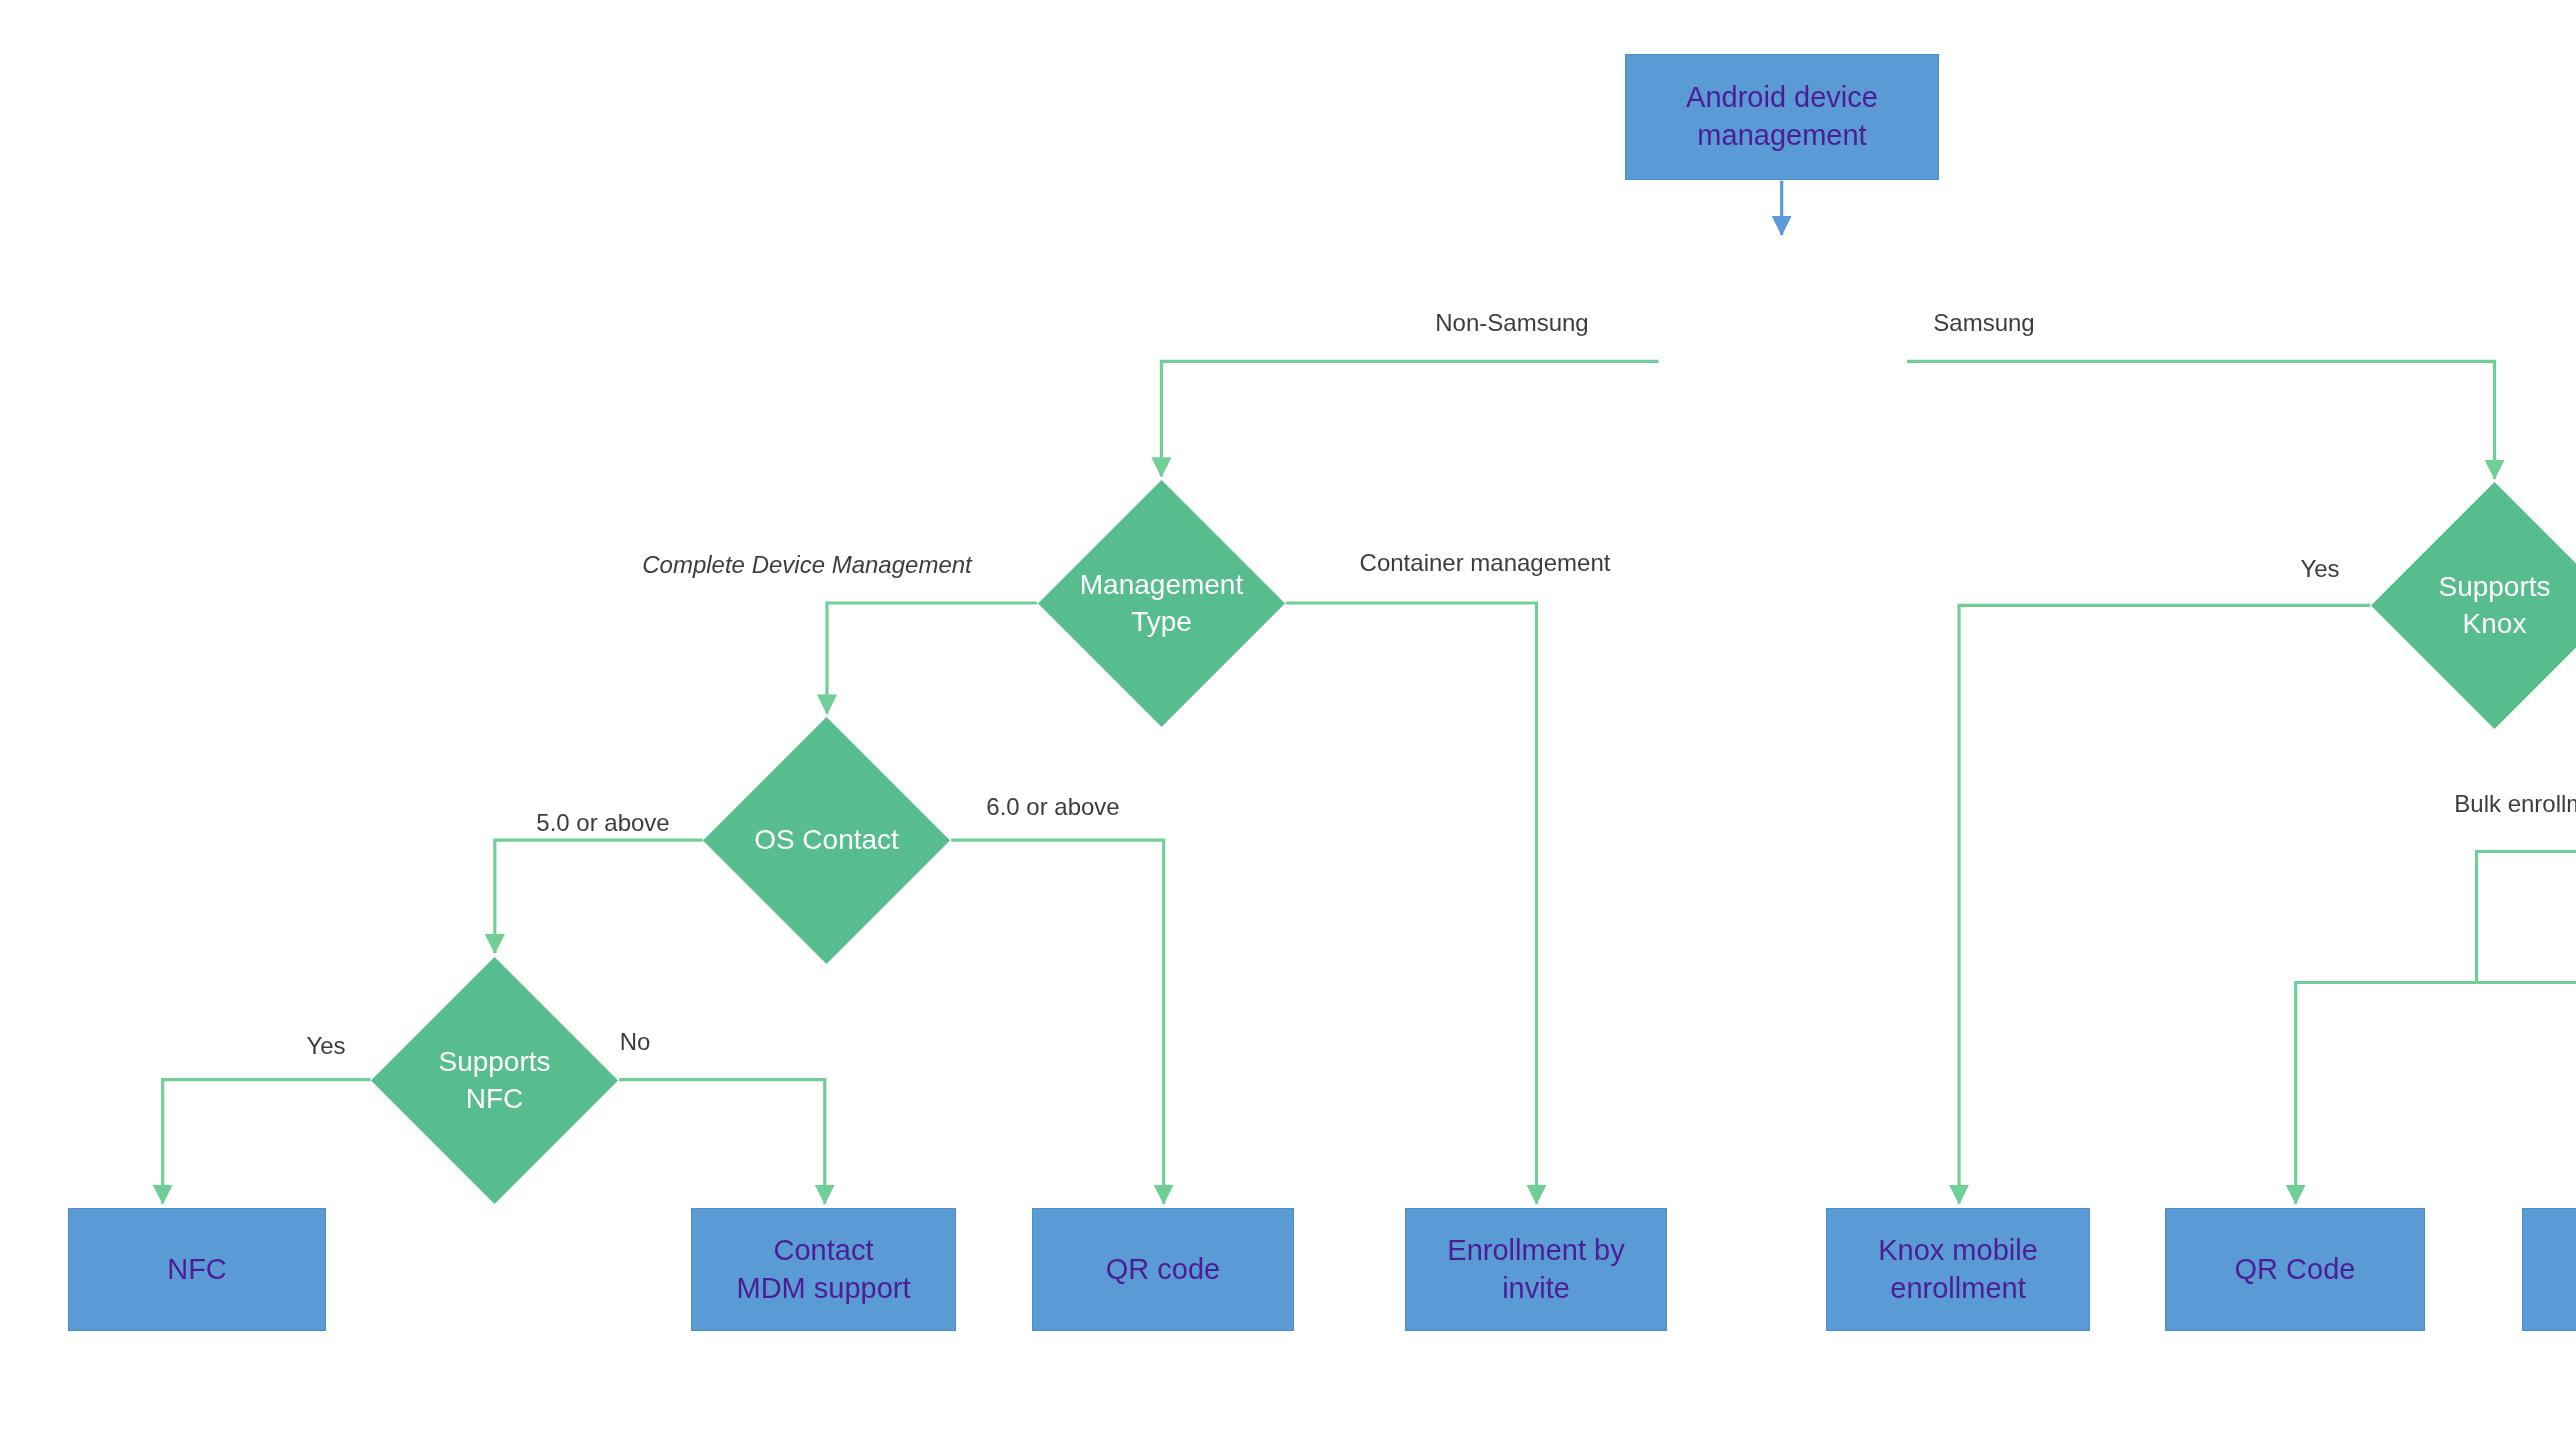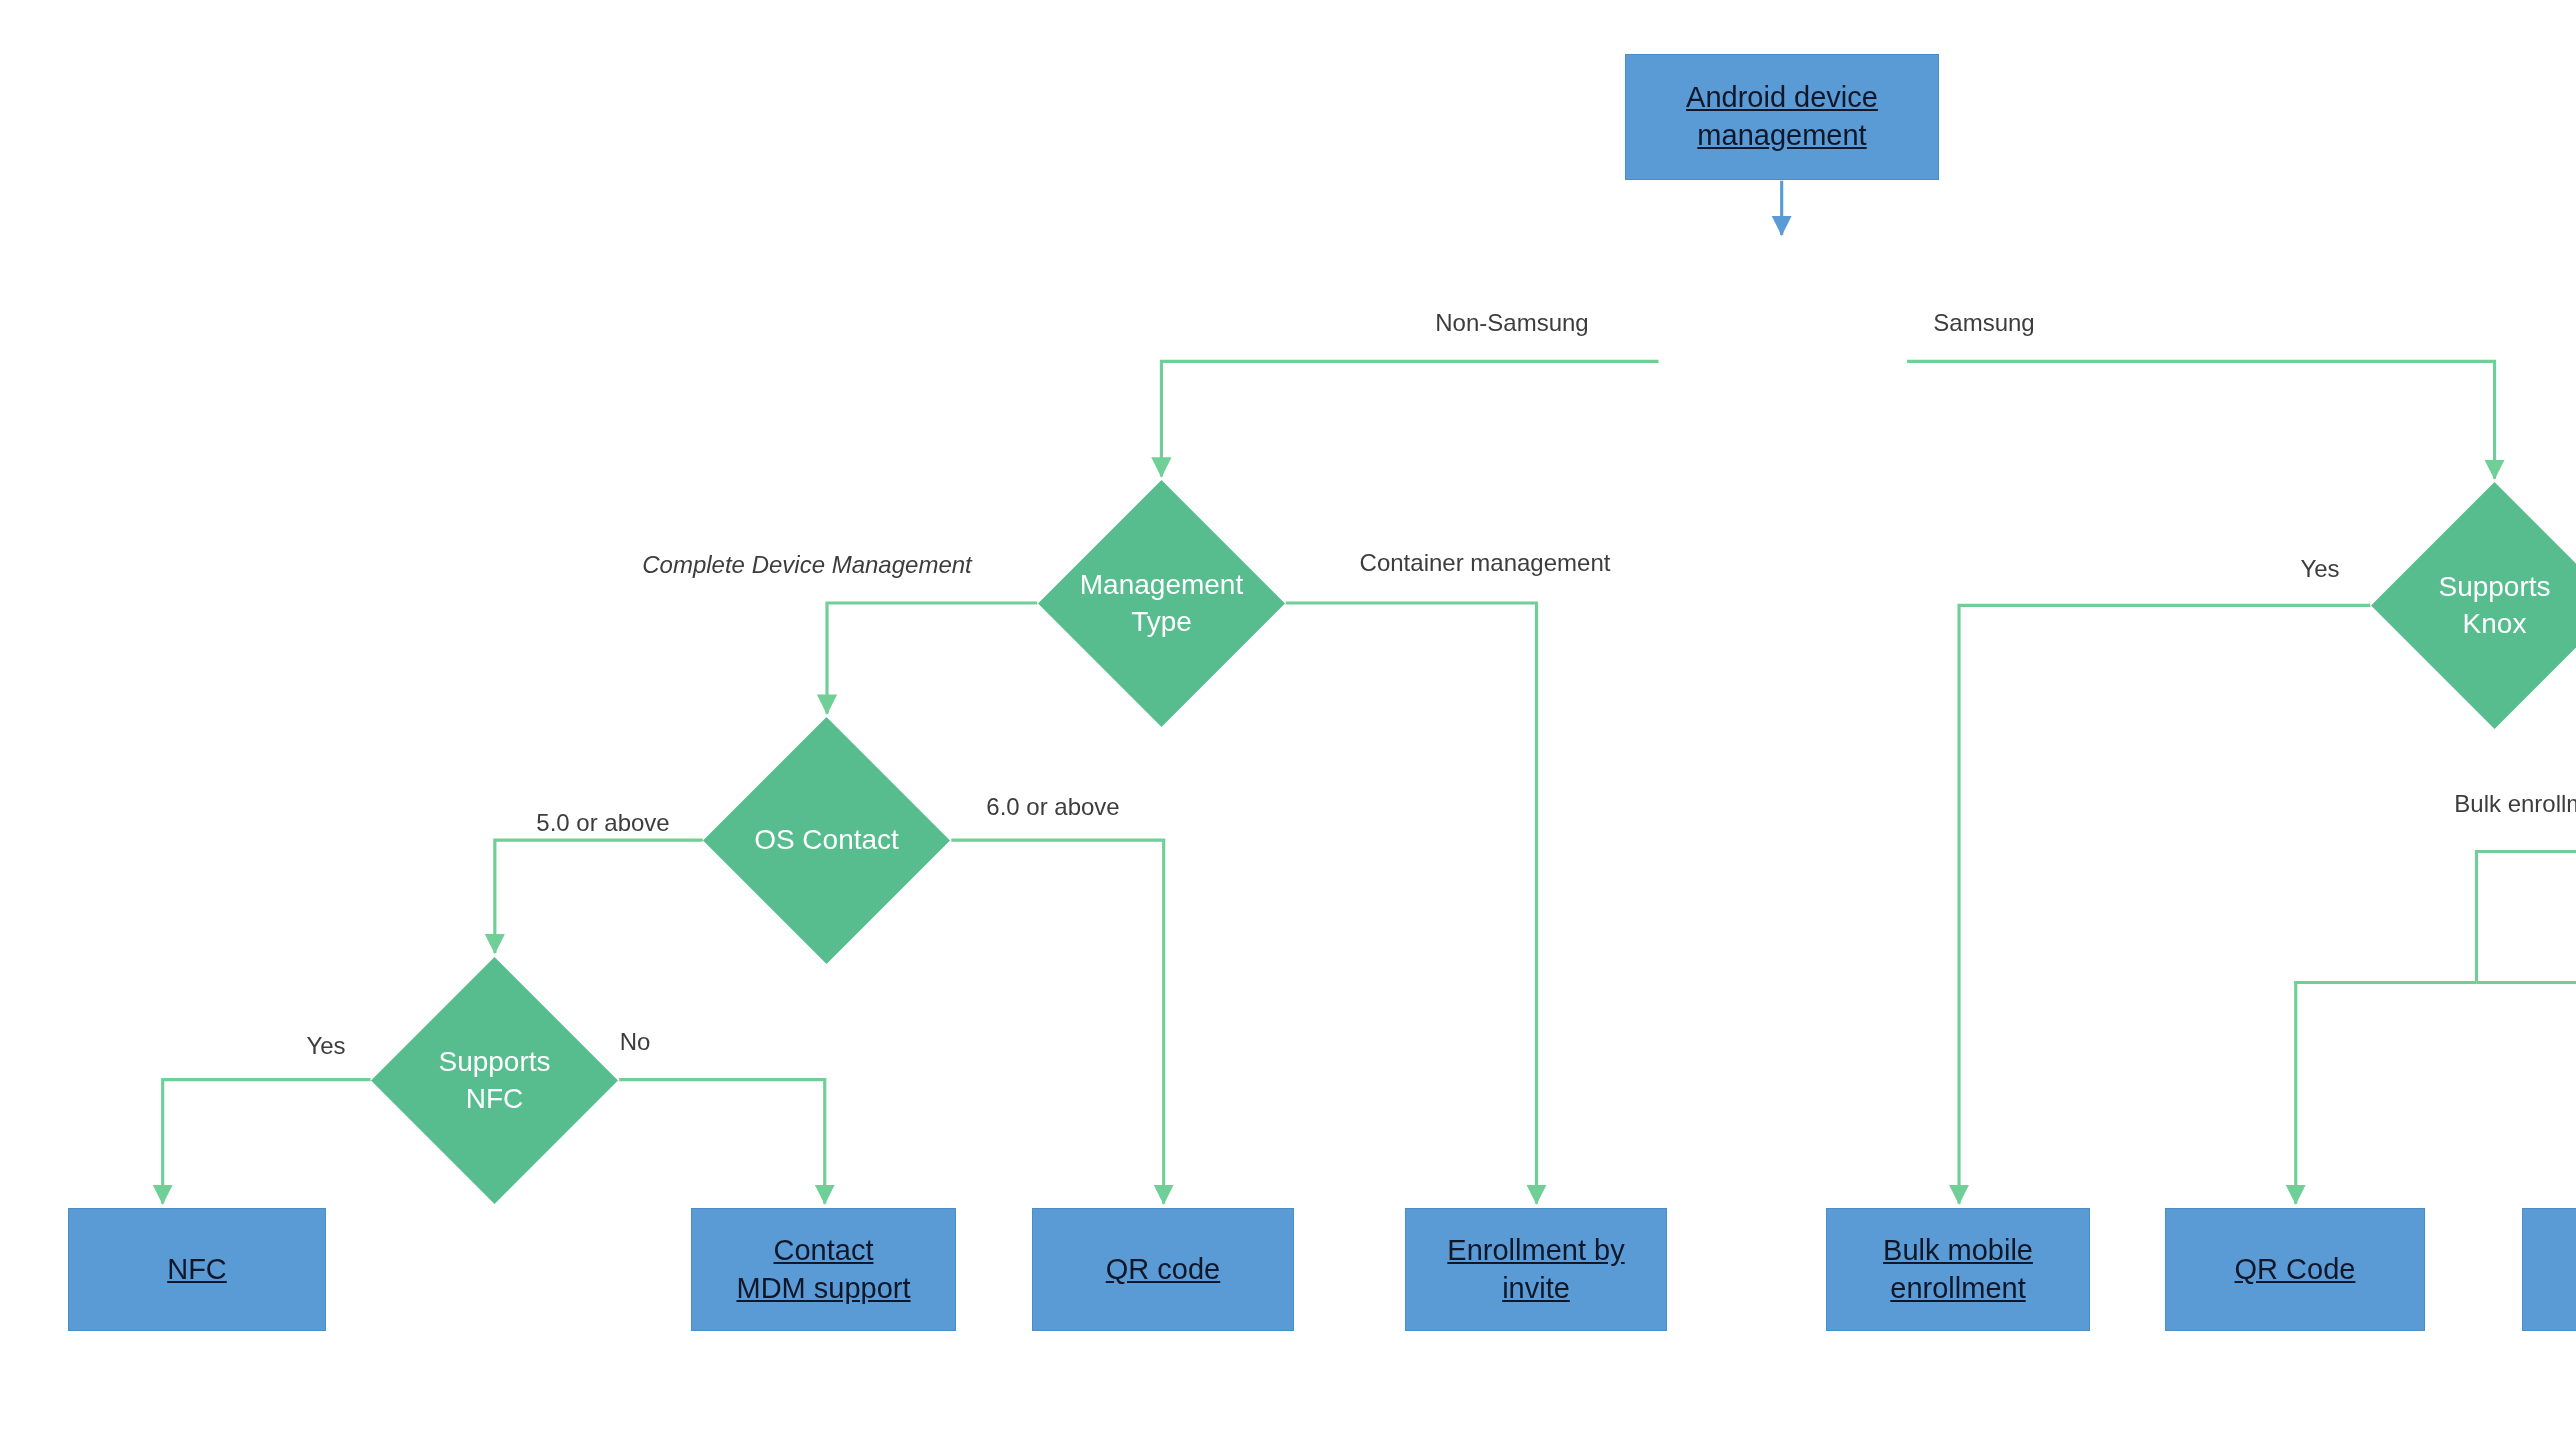--- a/index.html
+++ b/index.html
@@ -19,27 +19,26 @@
     overflow:hidden;
   }
   #connector-layer{position:absolute;left:0;top:0;width:100%;height:100%;}
   .edge{fill:none;stroke:var(--line-green);stroke-width:1.4;}
   .edge.blue{stroke:var(--node-blue);}
   #arrow-g path{fill:var(--line-green);}
   #arrow-b path{fill:var(--node-blue);}
   .box{
     position:absolute;
     display:flex;align-items:center;justify-content:center;
-    text-align:center;color:#0f172a;
+    text-align:center;color:#4c1d95;
     background:var(--node-blue);
     border:1px solid var(--node-blue-border);
     box-sizing:border-box;
     font-size:29px;line-height:1.3;
     white-space:pre-line;
-    text-decoration:underline;
   }
   .leaf{top:1208px;height:123px;}
   .diamond{
     position:absolute;width:247px;height:247px;
     clip-path:polygon(50% 0,100% 50%,50% 100%,0 50%);
     background:var(--node-green);
     display:flex;align-items:center;justify-content:center;
     text-align:center;color:#fff;
     font-size:28px;line-height:1.32;
     white-space:pre-line;
@@ -105,19 +104,19 @@
   <span class="elabel" style="left:326px;top:1046px;">Yes</span>
   <span class="elabel" style="left:635px;top:1042px;">No</span>
   <span class="elabel" style="left:2537px;top:804px;">Bulk enrollment</span>
 
   <div class="box leaf" style="left:68px;width:258px;">NFC</div>
   <div class="box leaf" style="left:691px;width:265px;">Contact
 MDM support</div>
   <div class="box leaf" style="left:1032px;width:262px;">QR code</div>
   <div class="box leaf" style="left:1405px;width:262px;">Enrollment by
 invite</div>
-  <div class="box leaf" style="left:1826px;width:264px;">Bulk mobile
+  <div class="box leaf" style="left:1826px;width:264px;">Knox mobile
 enrollment</div>
   <div class="box leaf" style="left:2165px;width:260px;">QR Code</div>
   <div class="box leaf" style="left:2522px;width:262px;">NFC</div>
 
 </div>
 
 
 </body></html>

